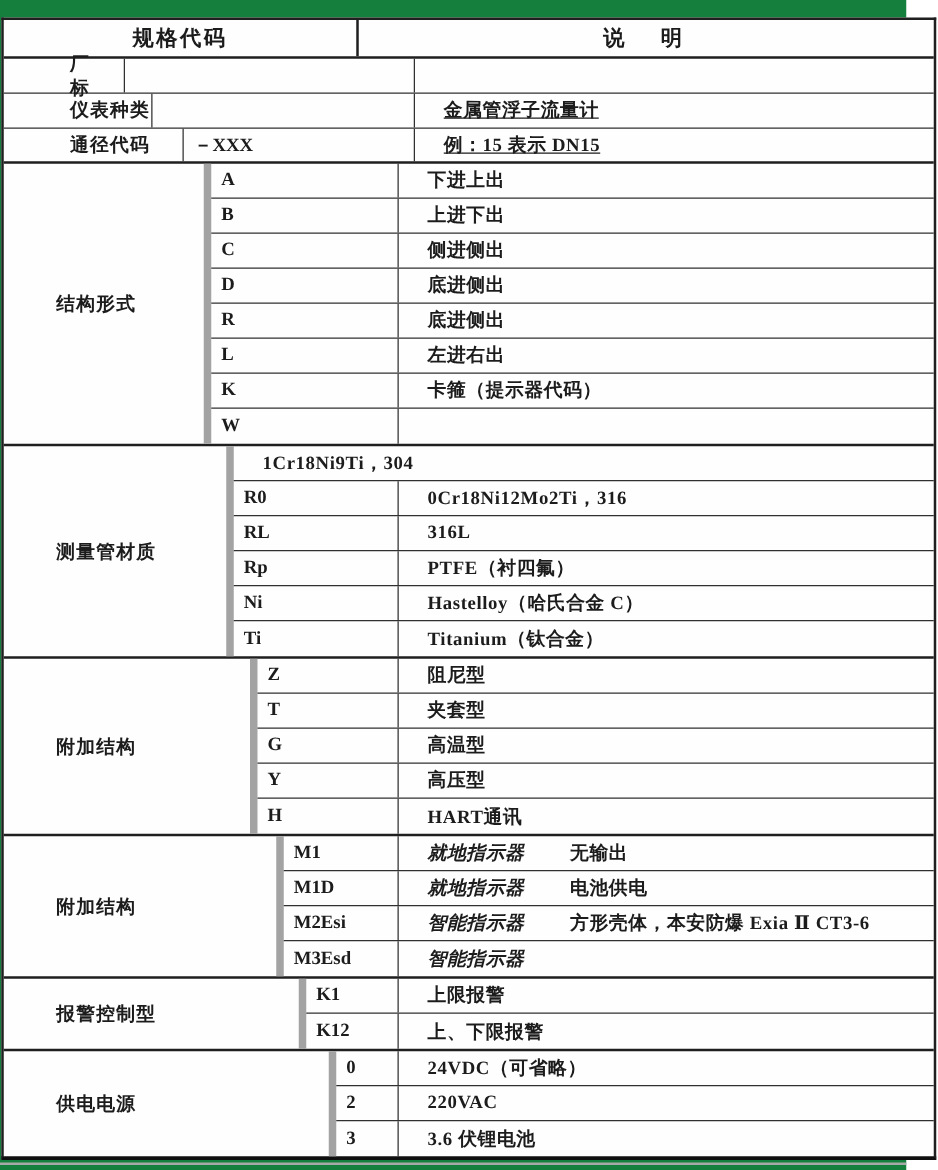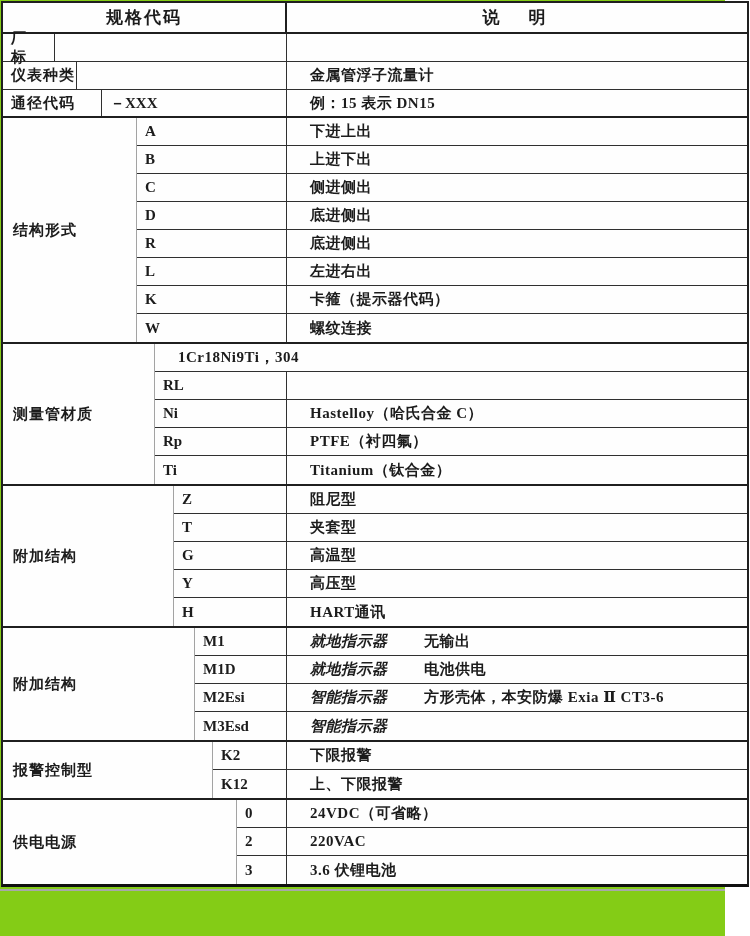--- a/index.html
+++ b/index.html
@@ -1,46 +1,46 @@
 <!DOCTYPE html>
 <html><head>
 <meta charset="utf-8">
 <style>
   * { margin:0; padding:0; box-sizing:border-box; }
   html,body { background:#ffffff; }
   body { width:750px; font-family:"Liberation Serif","DejaVu Serif",serif; color:#1c1c1c; }
-  .page { width:725px; height:936px; background:#84cc16; padding-top:1px; }
+  .page { width:725px; height:936px; background:#15803d; padding-top:14px; }
   .table {
     width:748px; margin-left:1px;
     border:2px solid #1f1f1f;
     border-bottom:3px solid #101010;
     background:#fefefe;
   }
   .page::after { content:""; display:block; height:2px; background:#a8a8a8; margin-top:2px; }
 
   
   .hrow { display:flex; height:31px; border-bottom:2px solid #1f1f1f; font-size:17px; font-weight:700; }
   .hspec { width:284px; border-right:2px solid #1f1f1f; display:flex; align-items:center; justify-content:center; letter-spacing:2px; }
   .hdesc { flex:1; display:flex; align-items:center; justify-content:center; letter-spacing:6px; }
 
   
   .cellc { display:flex; align-items:center; }
-  .lab  { padding-left:8px;  border-right:1px solid #303030; letter-spacing:1px; }
+  .lab  { padding-left:8px;  border-right:1px solid #303030; letter-spacing:1px;margin-left:45px; }
   .code { padding-left:8px;  border-right:1px solid #303030; }
-  .desc { flex:1; padding-left:23px; letter-spacing:0.5px; }
+  .desc { flex:1; padding-left:23px; letter-spacing:0.5px;text-decoration:underline; }
   .d1 { display:inline-block; width:114px;font-style:italic; }
 
   
   .trow { display:flex; height:28px; border-bottom:1px solid #303030; font-size:15px; font-weight:600; }
   .trow.secend { border-bottom:2px solid #1f1f1f; }
 
   
   .section { display:flex; border-bottom:2px solid #1f1f1f; font-size:15px; font-weight:600; }
   .section.last { border-bottom:none; }
-  .slabel { display:flex; align-items:center; padding-left:10px; border-right:1px solid #a3a3a3; letter-spacing:1px; }
+  .slabel { display:flex; align-items:center; padding-left:10px; border-right:6px solid #a3a3a3; letter-spacing:1px;margin-left:32px; }
   .srows { flex:1; display:flex; flex-direction:column; }
   .srow { display:flex; height:28px; border-bottom:1px solid #303030; }
   .srow:last-child { border-bottom:none; }
   .scode { display:flex; align-items:center; padding-left:8px; border-right:1px solid #303030; }
   .sdesc { flex:1; display:flex; align-items:center; padding-left:23px; letter-spacing:0.5px; }
 
   
   .w52{width:52px}.w74{width:74px}.w99{width:99px}
   .w134{width:134px}.w152{width:152px}.w171{width:171px}.w192{width:192px}.w210{width:210px}.w234{width:234px}
   .c232{width:232px}.c210{width:210px}.c185{width:185px}
@@ -101,43 +101,47 @@
         <div class="srow">
             <div class="scode c150">L</div>
             <div class="sdesc">左进右出</div>
           </div>
         <div class="srow">
             <div class="scode c150">K</div>
             <div class="sdesc">卡箍（提示器代码）</div>
           </div>
         <div class="srow">
             <div class="scode c150">W</div>
-            <div class="sdesc">螺纹连接</div>
           </div>
       </div>
     </div>
 
     <div class="section">
       <div class="slabel w152">测量管材质</div>
       <div class="srows">
         <div class="srow">
             <div class="sdesc">1Cr18Ni9Ti，304</div>
           </div>
         <div class="srow">
+            <div class="scode c132">R0</div>
+            <div class="sdesc">0Cr18Ni12Mo2Ti，316</div>
+          </div>
+        <div class="srow">
             <div class="scode c132">RL</div>
+            <div class="sdesc">316L</div>
+          </div>
+        <div class="srow">
+            <div class="scode c132">Rp</div>
+            <div class="sdesc">PTFE（衬四氟）</div>
           </div>
         <div class="srow">
             <div class="scode c132">Ni</div>
             <div class="sdesc">Hastelloy（哈氏合金 C）</div>
           </div>
         <div class="srow">
-            <div class="scode c132">Rp</div>
-            <div class="sdesc">PTFE（衬四氟）</div>
-          </div>
-        <div class="srow">
             <div class="scode c132">Ti</div>
             <div class="sdesc">Titanium（钛合金）</div>
           </div>
       </div>
     </div>
 
     <div class="section">
       <div class="slabel w171">附加结构</div>
       <div class="srows">
         <div class="srow">
@@ -193,22 +197,22 @@
               <span class="d1">智能指示器</span>
             </div>
           </div>
       </div>
     </div>
 
     <div class="section">
       <div class="slabel w210">报警控制型</div>
       <div class="srows">
         <div class="srow">
-            <div class="scode c74">K2</div>
-            <div class="sdesc">下限报警</div>
+            <div class="scode c74">K1</div>
+            <div class="sdesc">上限报警</div>
           </div>
         <div class="srow">
             <div class="scode c74">K12</div>
             <div class="sdesc">上、下限报警</div>
           </div>
       </div>
     </div>
 
     <div class="section last">
       <div class="slabel w234">供电电源</div>

